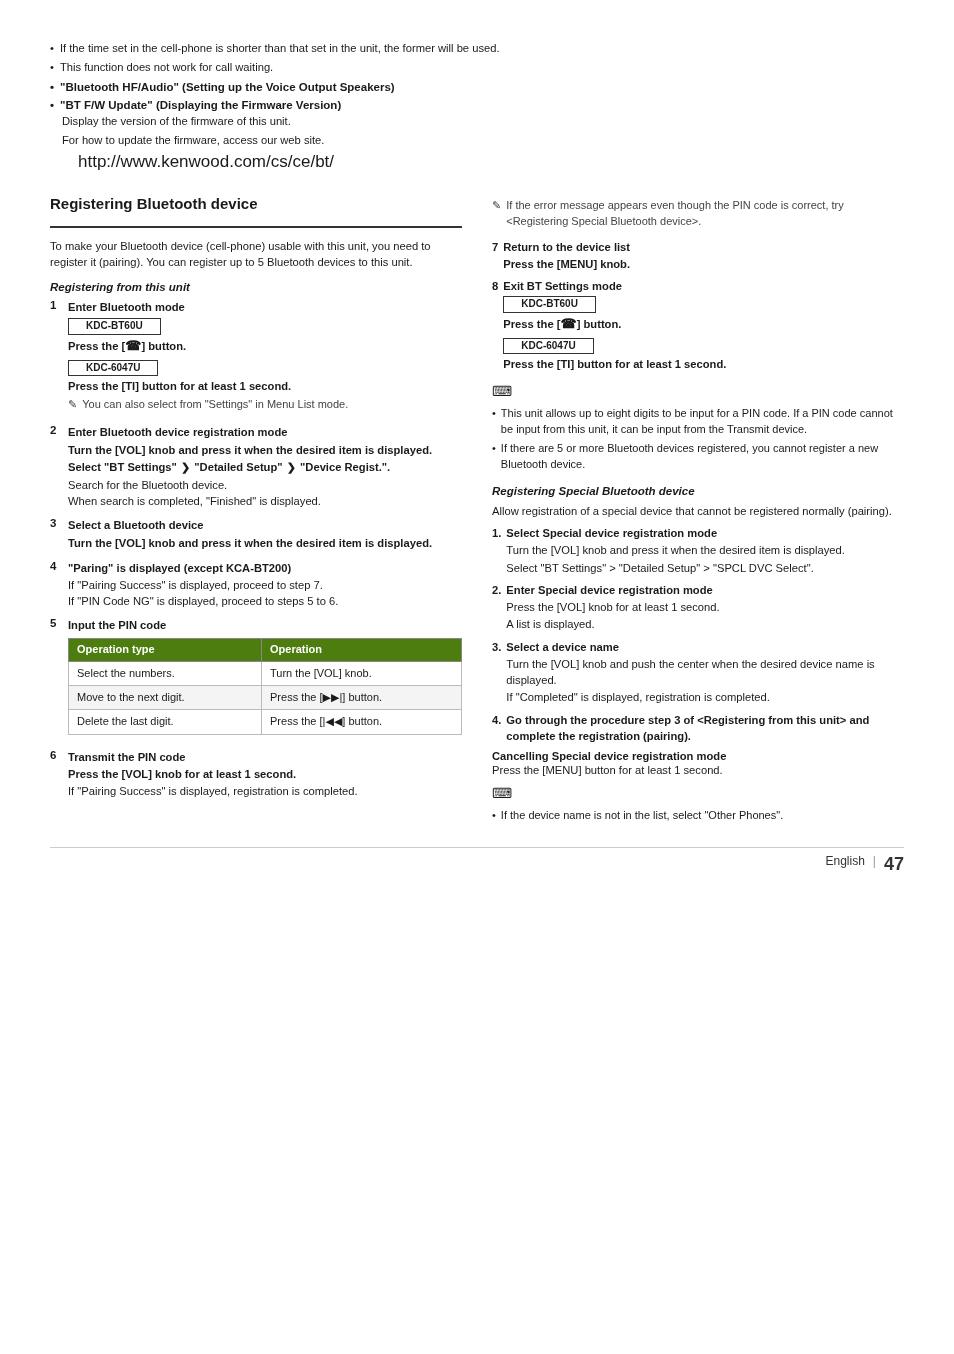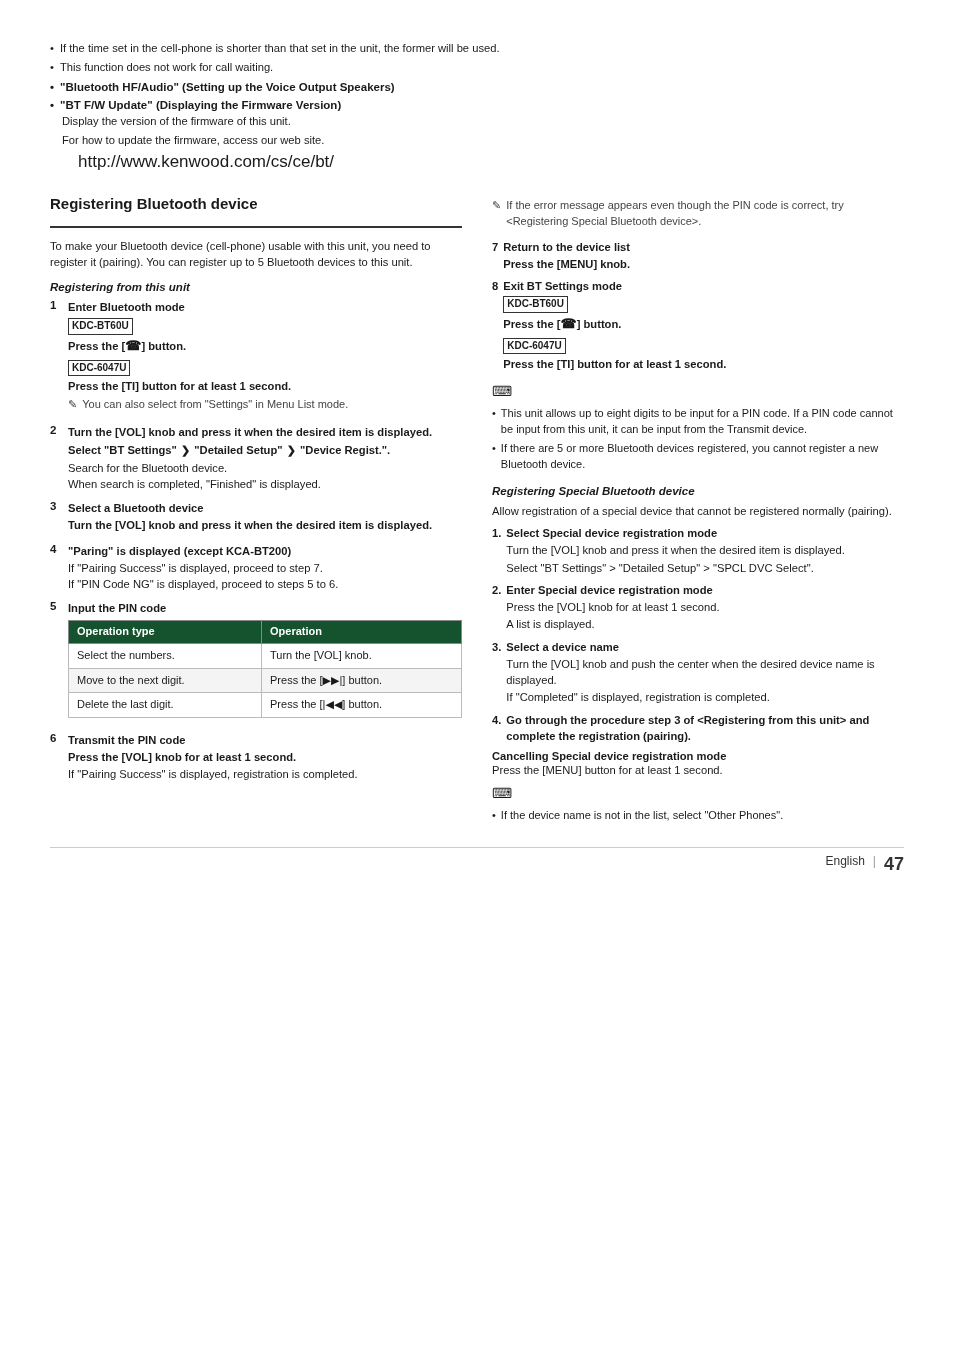--- a/index.html
+++ b/index.html
@@ -112,21 +112,21 @@
       margin-bottom: 1px;
     }
     .step-content .step-body {
       display: block;
     }
 
     
     .tag {
       display: inline-block;
       border: 1.5px solid #333;
-      padding: 0px 3px;
+      padding: 0px 17px;
       font-size: 10px;
       font-weight: bold;
       margin-bottom: 2px;
       margin-top: 2px;
     }
 
     .tag-line {
       margin-bottom: 2px;
       display: flex;
       align-items: center;
@@ -152,21 +152,21 @@
 
     
     .pin-table {
       width: 100%;
       border-collapse: collapse;
       margin-top: 4px;
       margin-bottom: 6px;
       font-size: 11px;
     }
     .pin-table th {
-      background: #14532d;
+      background: #4d7c0f;
       color: #fff;
       padding: 3px 8px;
       text-align: left;
       font-weight: bold;
       font-size: 11px;
       border: 1px solid #888;
     }
     .pin-table td {
       padding: 4px 8px;
       border: 1px solid #bbb;
@@ -308,20 +308,21 @@
           <div class="note-line">
             <span class="note-icon">✎</span>
             <span>You can also select from "Settings" in Menu List mode.</span>
           </div>
         </div>
       </div>
 
       <div class="step">
         <span class="step-number">2</span>
         <div class="step-content">
+          <span class="step-title">Enter Bluetooth device registration mode</span>
           <span class="step-title">Turn the [VOL] knob and press it when the desired item is displayed.</span>
           <span class="step-title">Select "BT Settings" <span class="arrow">❯</span> "Detailed Setup" <span class="arrow">❯</span> "Device Regist.".</span>
           <span class="step-body">Search for the Bluetooth device.</span>
           <span class="step-body">When search is completed, "Finished" is displayed.</span>
         </div>
       </div>
 
       <div class="step">
         <span class="step-number">3</span>
         <div class="step-content">

